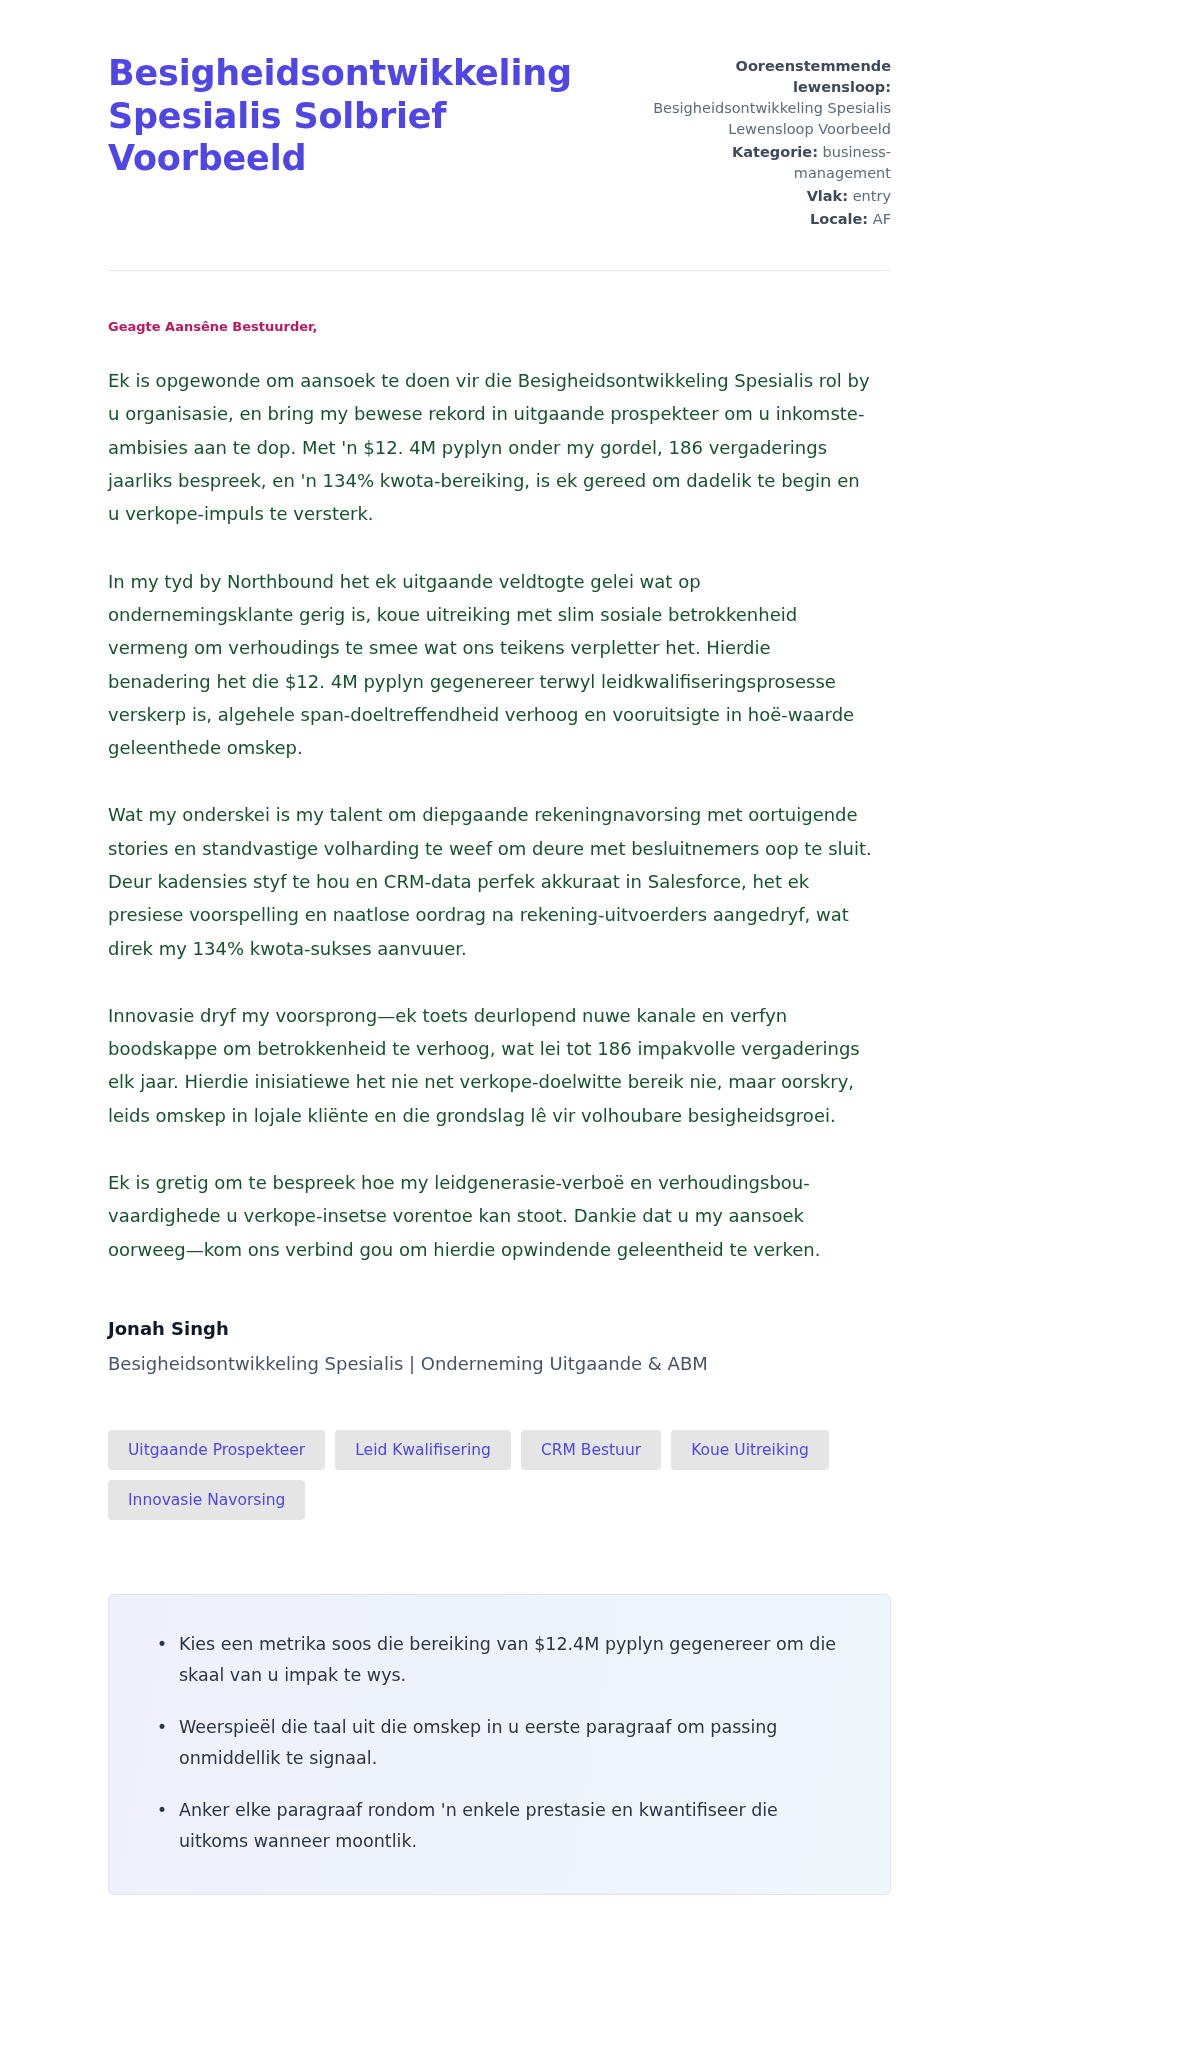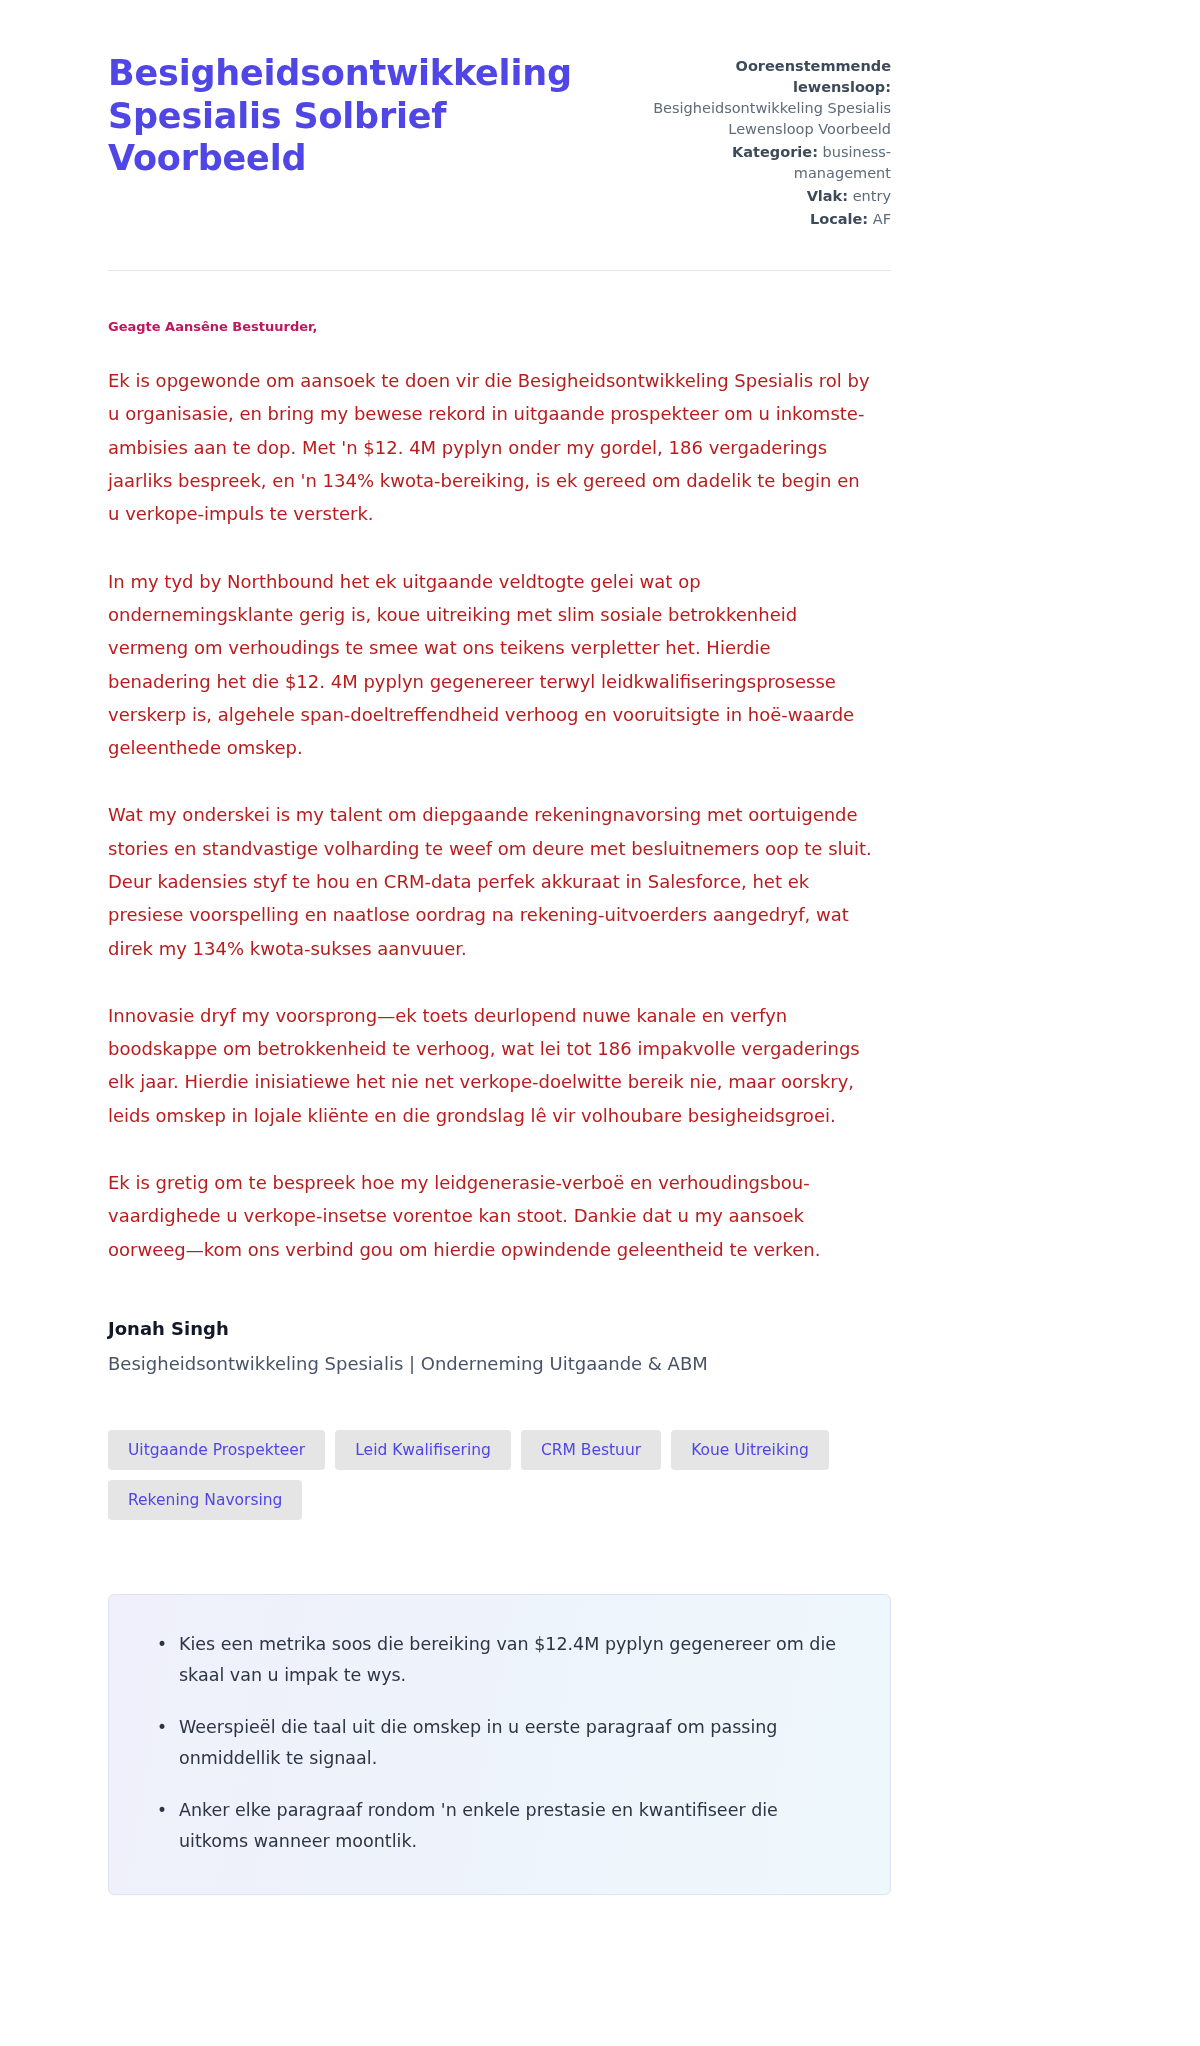--- a/index.html
+++ b/index.html
@@ -71,21 +71,21 @@
   .letter { padding-top: 48px; }
   .salutation {
     font-size: 13px;
     font-weight: 700;
     color: #be185d;
     margin: 0 0 30px 0;
   }
   .para {
     font-size: 18px;
     line-height: 1.85;
-    color: #b91c1c;
+    color: #14532d;
     margin: 0 16px 34px 0;
     font-weight: 400;
   }
 
   
   .signature { margin-top: 52px; }
   .sign-name {
     font-size: 18px;
     font-weight: 700;
     color: #111827;
@@ -194,21 +194,21 @@
     <div class="signature">
       <p class="sign-name">Jonah Singh</p>
       <p class="sign-role">Besigheidsontwikkeling Spesialis | Onderneming Uitgaande &amp; ABM</p>
     </div>
 
     <div class="tags">
       <span class="tag">Uitgaande Prospekteer</span>
       <span class="tag">Leid Kwalifisering</span>
       <span class="tag">CRM Bestuur</span>
       <span class="tag">Koue Uitreiking</span>
-      <span class="tag">Rekening Navorsing</span>
+      <span class="tag">Innovasie Navorsing</span>
     </div>
 
     <div class="callout">
       <ul class="callout-list">
         <li>Kies een metrika soos die bereiking van $12.4M pyplyn gegenereer om die skaal van u impak te wys.</li>
         <li>Weerspieël die taal uit die omskep in u eerste paragraaf om passing onmiddellik te signaal.</li>
         <li>Anker elke paragraaf rondom 'n enkele prestasie en kwantifiseer die uitkoms wanneer moontlik.</li>
       </ul>
     </div>
   </div>

